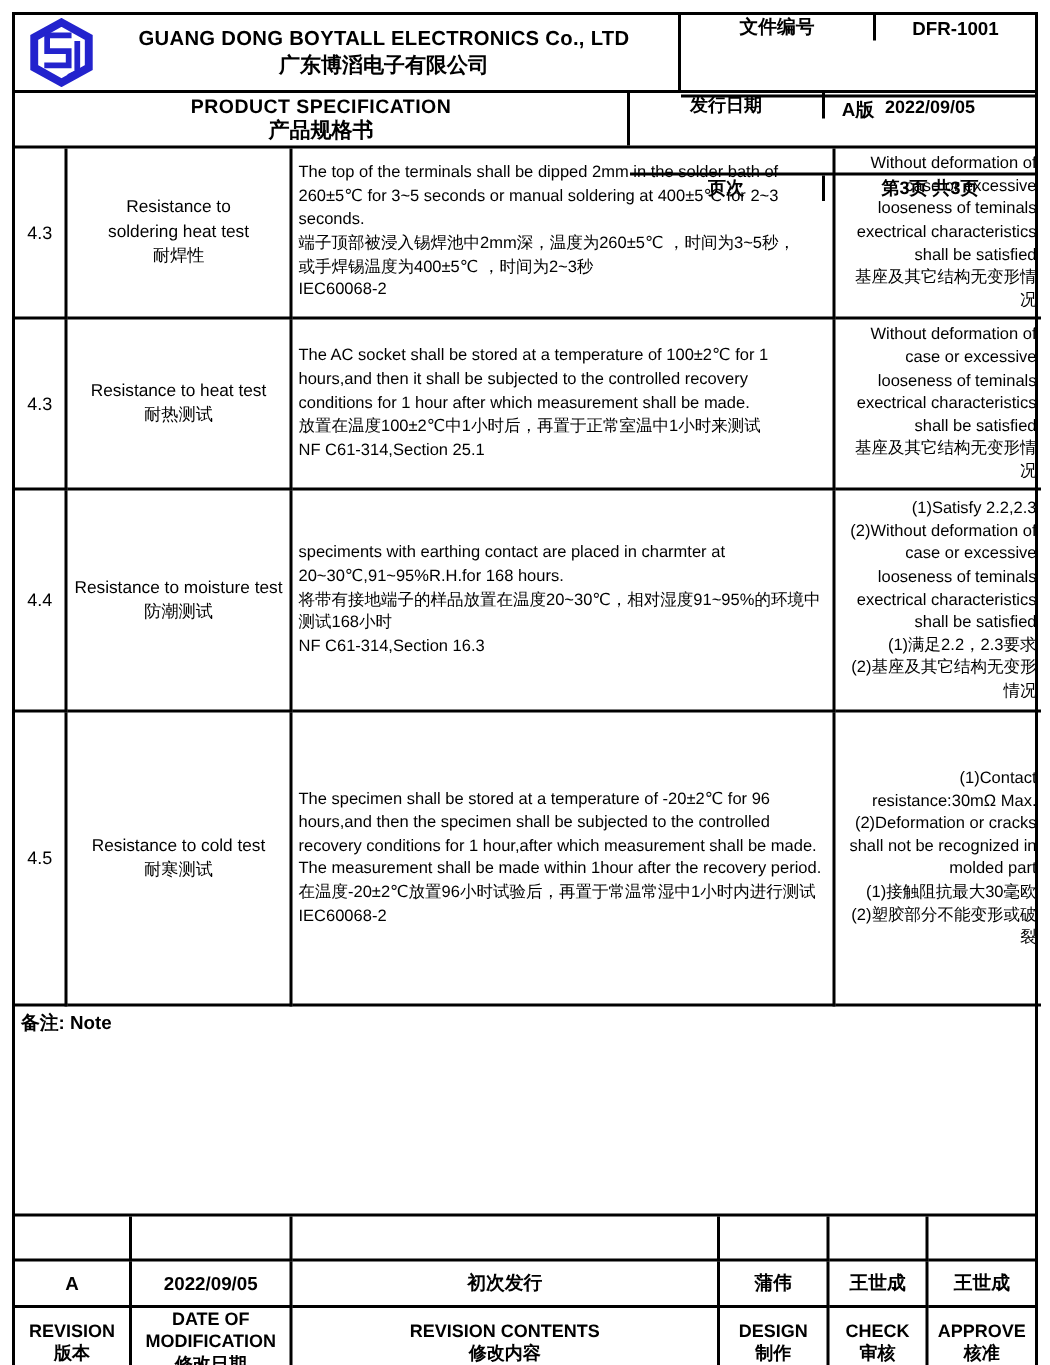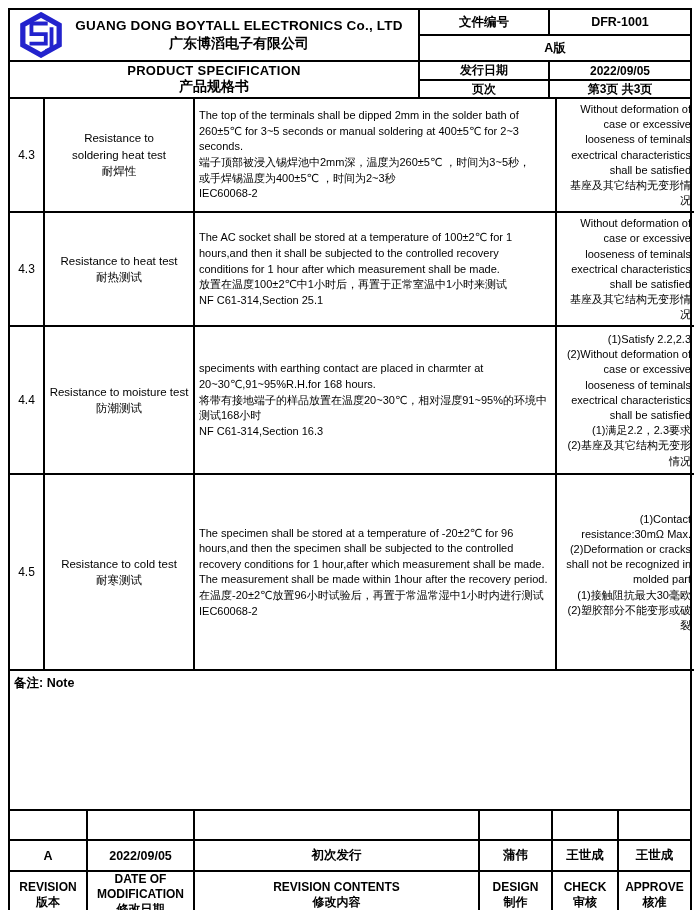--- a/index.html
+++ b/index.html
@@ -7,26 +7,26 @@
   body {
     width:700px; height:910px;
     font-family:"Liberation Sans","DejaVu Sans",sans-serif;
     color:#000;
   }
   .page { width:700px; height:910px; padding:8px 8px 0 8px; background:#fff; }
   .doc { width:684px; border:2.5px solid #000; border-bottom-width:4px; background:#fff; }
 
   
   .hdr-block { display:flex; height:52px; border-bottom:2.5px solid #000; }
-  .company-cell { width:410px; border-right:2px solid #000; display:flex; align-items:center; padding:2px 4px 2px 8px; }
+  .company-cell { width:444px; border-right:2px solid #000; display:flex; align-items:center; padding:2px 4px 2px 8px; }
   .logo-wrap { width:46px; height:46px; flex:0 0 46px; display:flex; align-items:center; justify-content:center; }
   .company-names { flex:1; text-align:center; }
   .company-en { font-size:13.5px; font-weight:bold; letter-spacing:0.2px; }
   .company-cn { font-size:14px; font-weight:bold; margin-top:2px; }
-  .meta-col { flex:1; display:flex; flex-direction:column; }
+  .meta-col { flex:1; display:flex; flex-direction:column;gap:36px; }
   .meta-row { flex:1; display:flex; }
   .meta-row + .meta-row { border-top:2px solid #000; }
   .meta-label { width:130px; border-right:2px solid #000; display:flex; align-items:center; justify-content:center; font-weight:bold; font-size:12.5px; }
   .meta-value { flex:1; display:flex; align-items:center; justify-content:center; font-weight:bold; font-size:12.5px; }
 
   .title-block { display:flex; height:37px; border-bottom:2.5px solid #000; }
   .title-cell { width:410px; border-right:2px solid #000; display:flex; flex-direction:column; align-items:center; justify-content:center; }
   .title-en { font-size:13px; font-weight:bold; letter-spacing:0.3px; }
   .title-cn { font-size:14px; font-weight:bold; }
   .title-block .meta-label { font-size:12px; }

